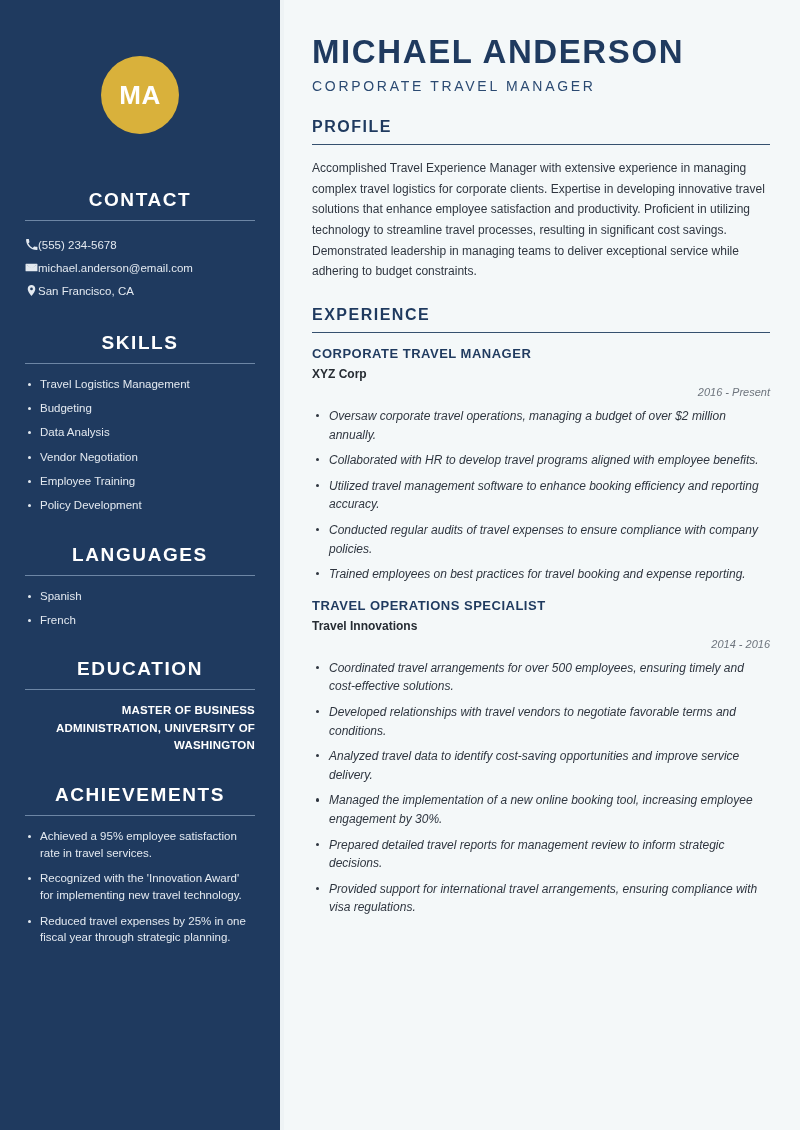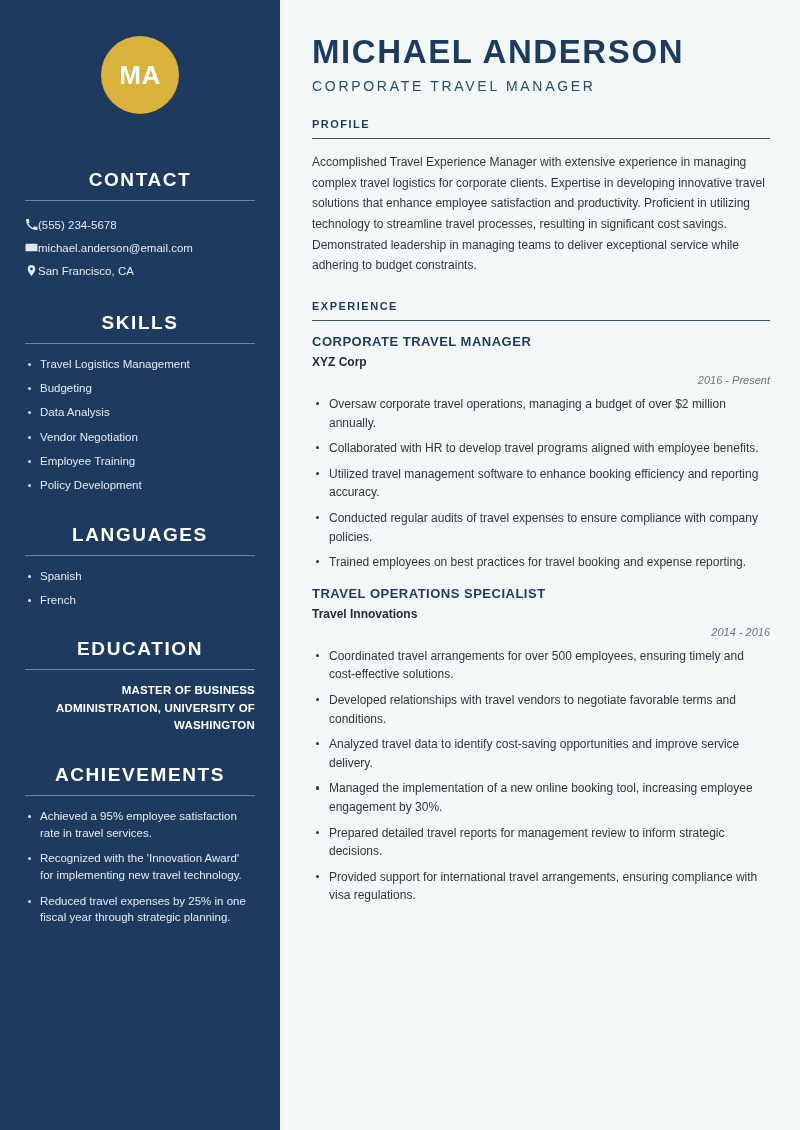--- a/index.html
+++ b/index.html
@@ -22,21 +22,21 @@
     min-width: 280px;
     height: 1130px;
     background: #1f3a5f;
     padding: 0 25px;
     position: relative;
   }
 
   .avatar-wrap {
     display: flex;
     justify-content: center;
-    padding-top: 36px;
+    padding-top: 56px;
     padding-bottom: 10px;
     text-align: right;
   }
   .avatar {
     width: 78px;
     height: 78px;
     border-radius: 50%;
     background: #d9b13b;
     color: #ffffff;
     display: flex;
@@ -140,21 +140,21 @@
     color: #2b4a72;
     font-size: 14px;
     letter-spacing: 2.7px;
     margin-top: 7px;
   }
 
   .main-section { margin-top: 24px; }
 
   .main-heading {
     color: #1f3a5f;
-    font-size: 11px;
+    font-size: 16px;
     font-weight: bold;
     letter-spacing: 1.5px;
     padding-bottom: 8px;
   }
   .main-rule {
     height: 1.2px;
     background: #35506f;
     margin-bottom: 13px;
   }
 
@@ -179,21 +179,21 @@
     margin-bottom: 5px;
   }
   .job-dates {
     color: #6d747d;
     font-size: 11px;
     font-style: italic;
     margin-bottom: 9px;
     text-align: right;
   }
 
-  .job-bullets { list-style: none; }
+  .job-bullets { list-style: none; font-style: italic; }
   .job-bullets li {
     position: relative;
     padding-left: 17px;
     color: #2f3640;
     font-size: 12px;
     line-height: 1.55;
     margin-bottom: 7px;
   }
   .job-bullets li::before {
     content: "";

